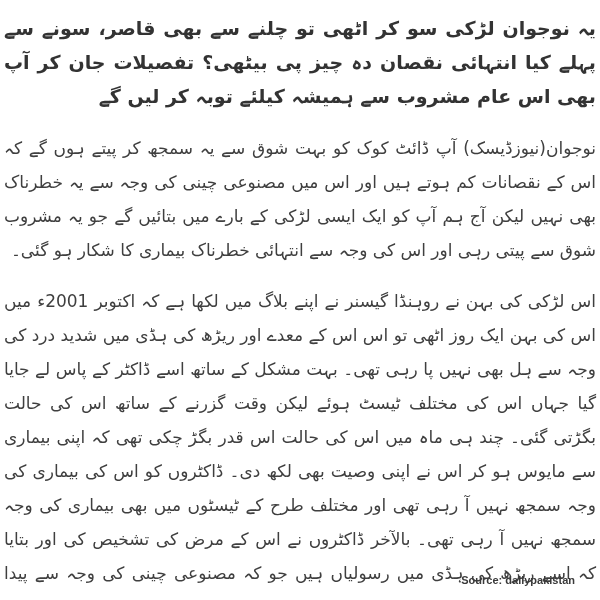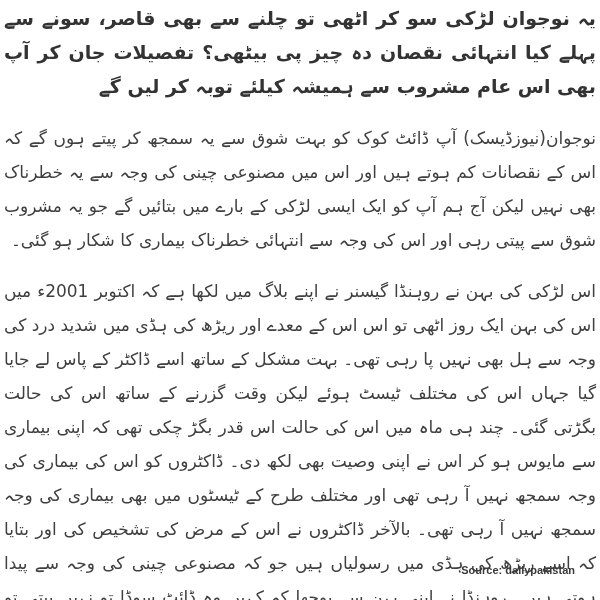--- a/index.html
+++ b/index.html
@@ -15,20 +15,21 @@
     font-family: "DejaVu Sans", sans-serif;
   }
   .page {
     position: absolute;
     inset: 0;
     padding: 1px 4px 0 4px;
     box-sizing: border-box;
     direction: rtl;
     color: #3f3f3f;
     background: #ffffff;
+    margin-top: 10px;
   }
   .headline {
     margin: 0 0 18px 0;
     font-size: 19px;
     line-height: 34px;
     font-weight: 700;
     color: #333333;
     text-align: justify;
     text-justify: inter-word;
   }

